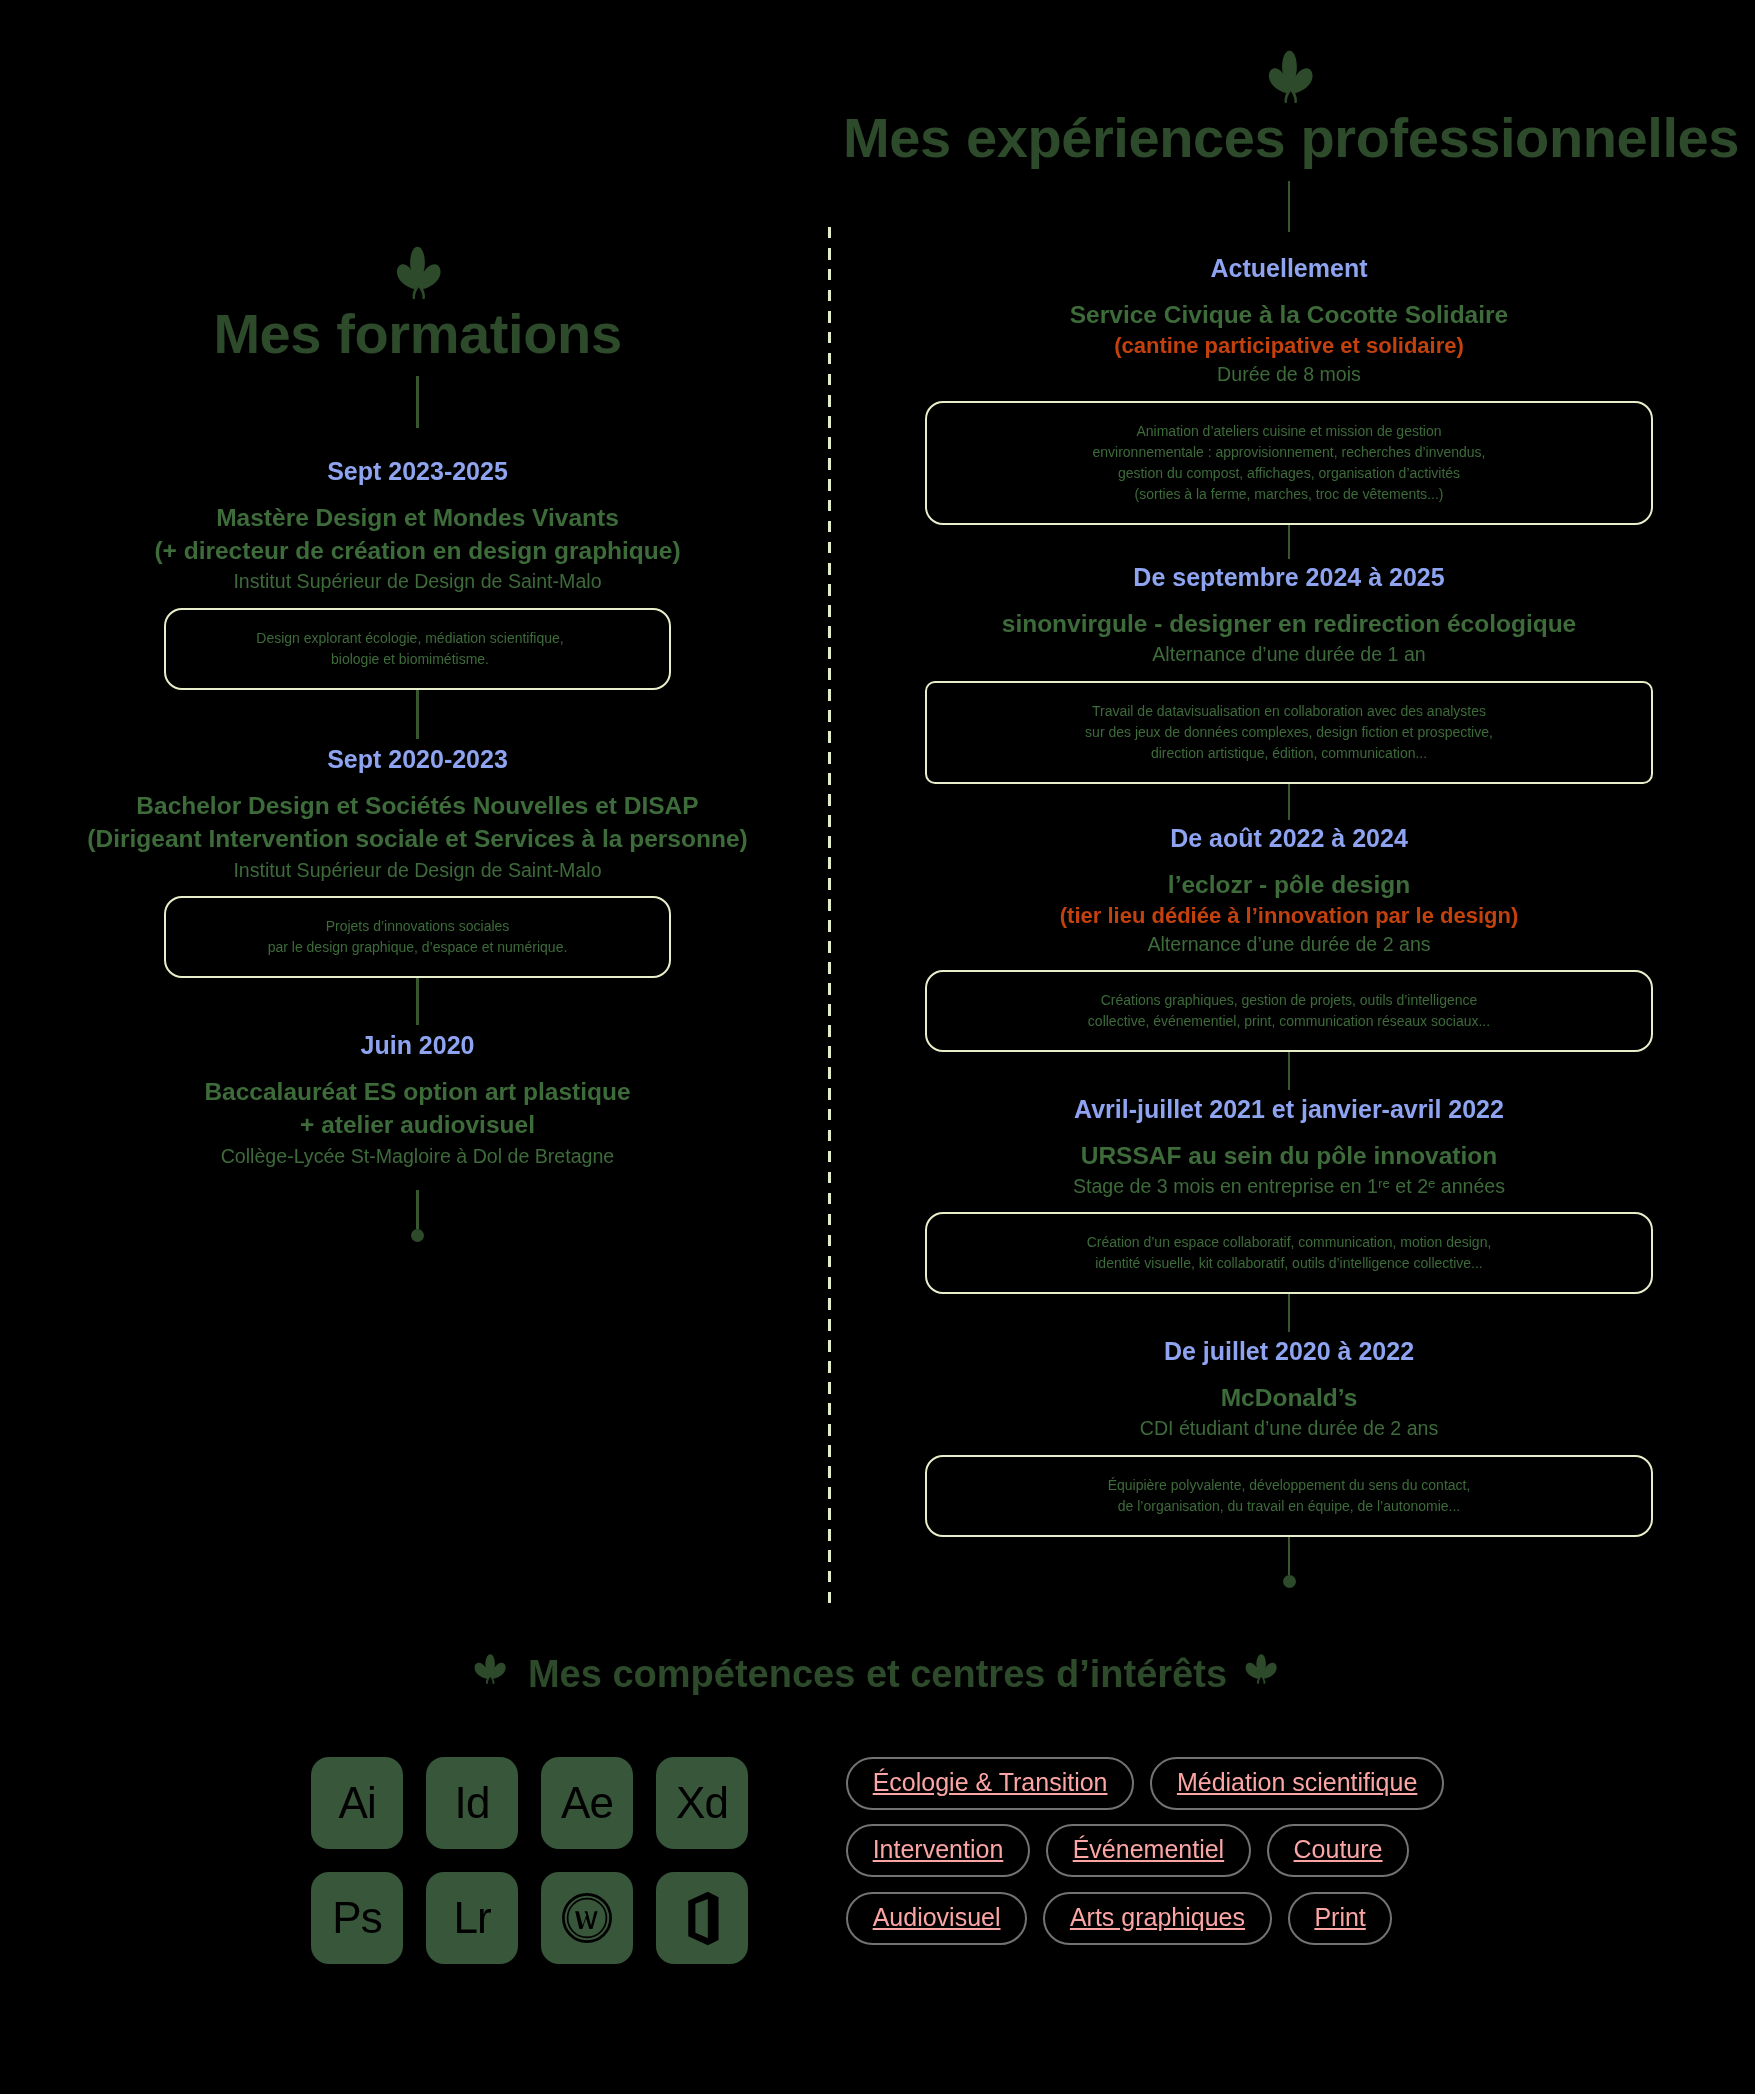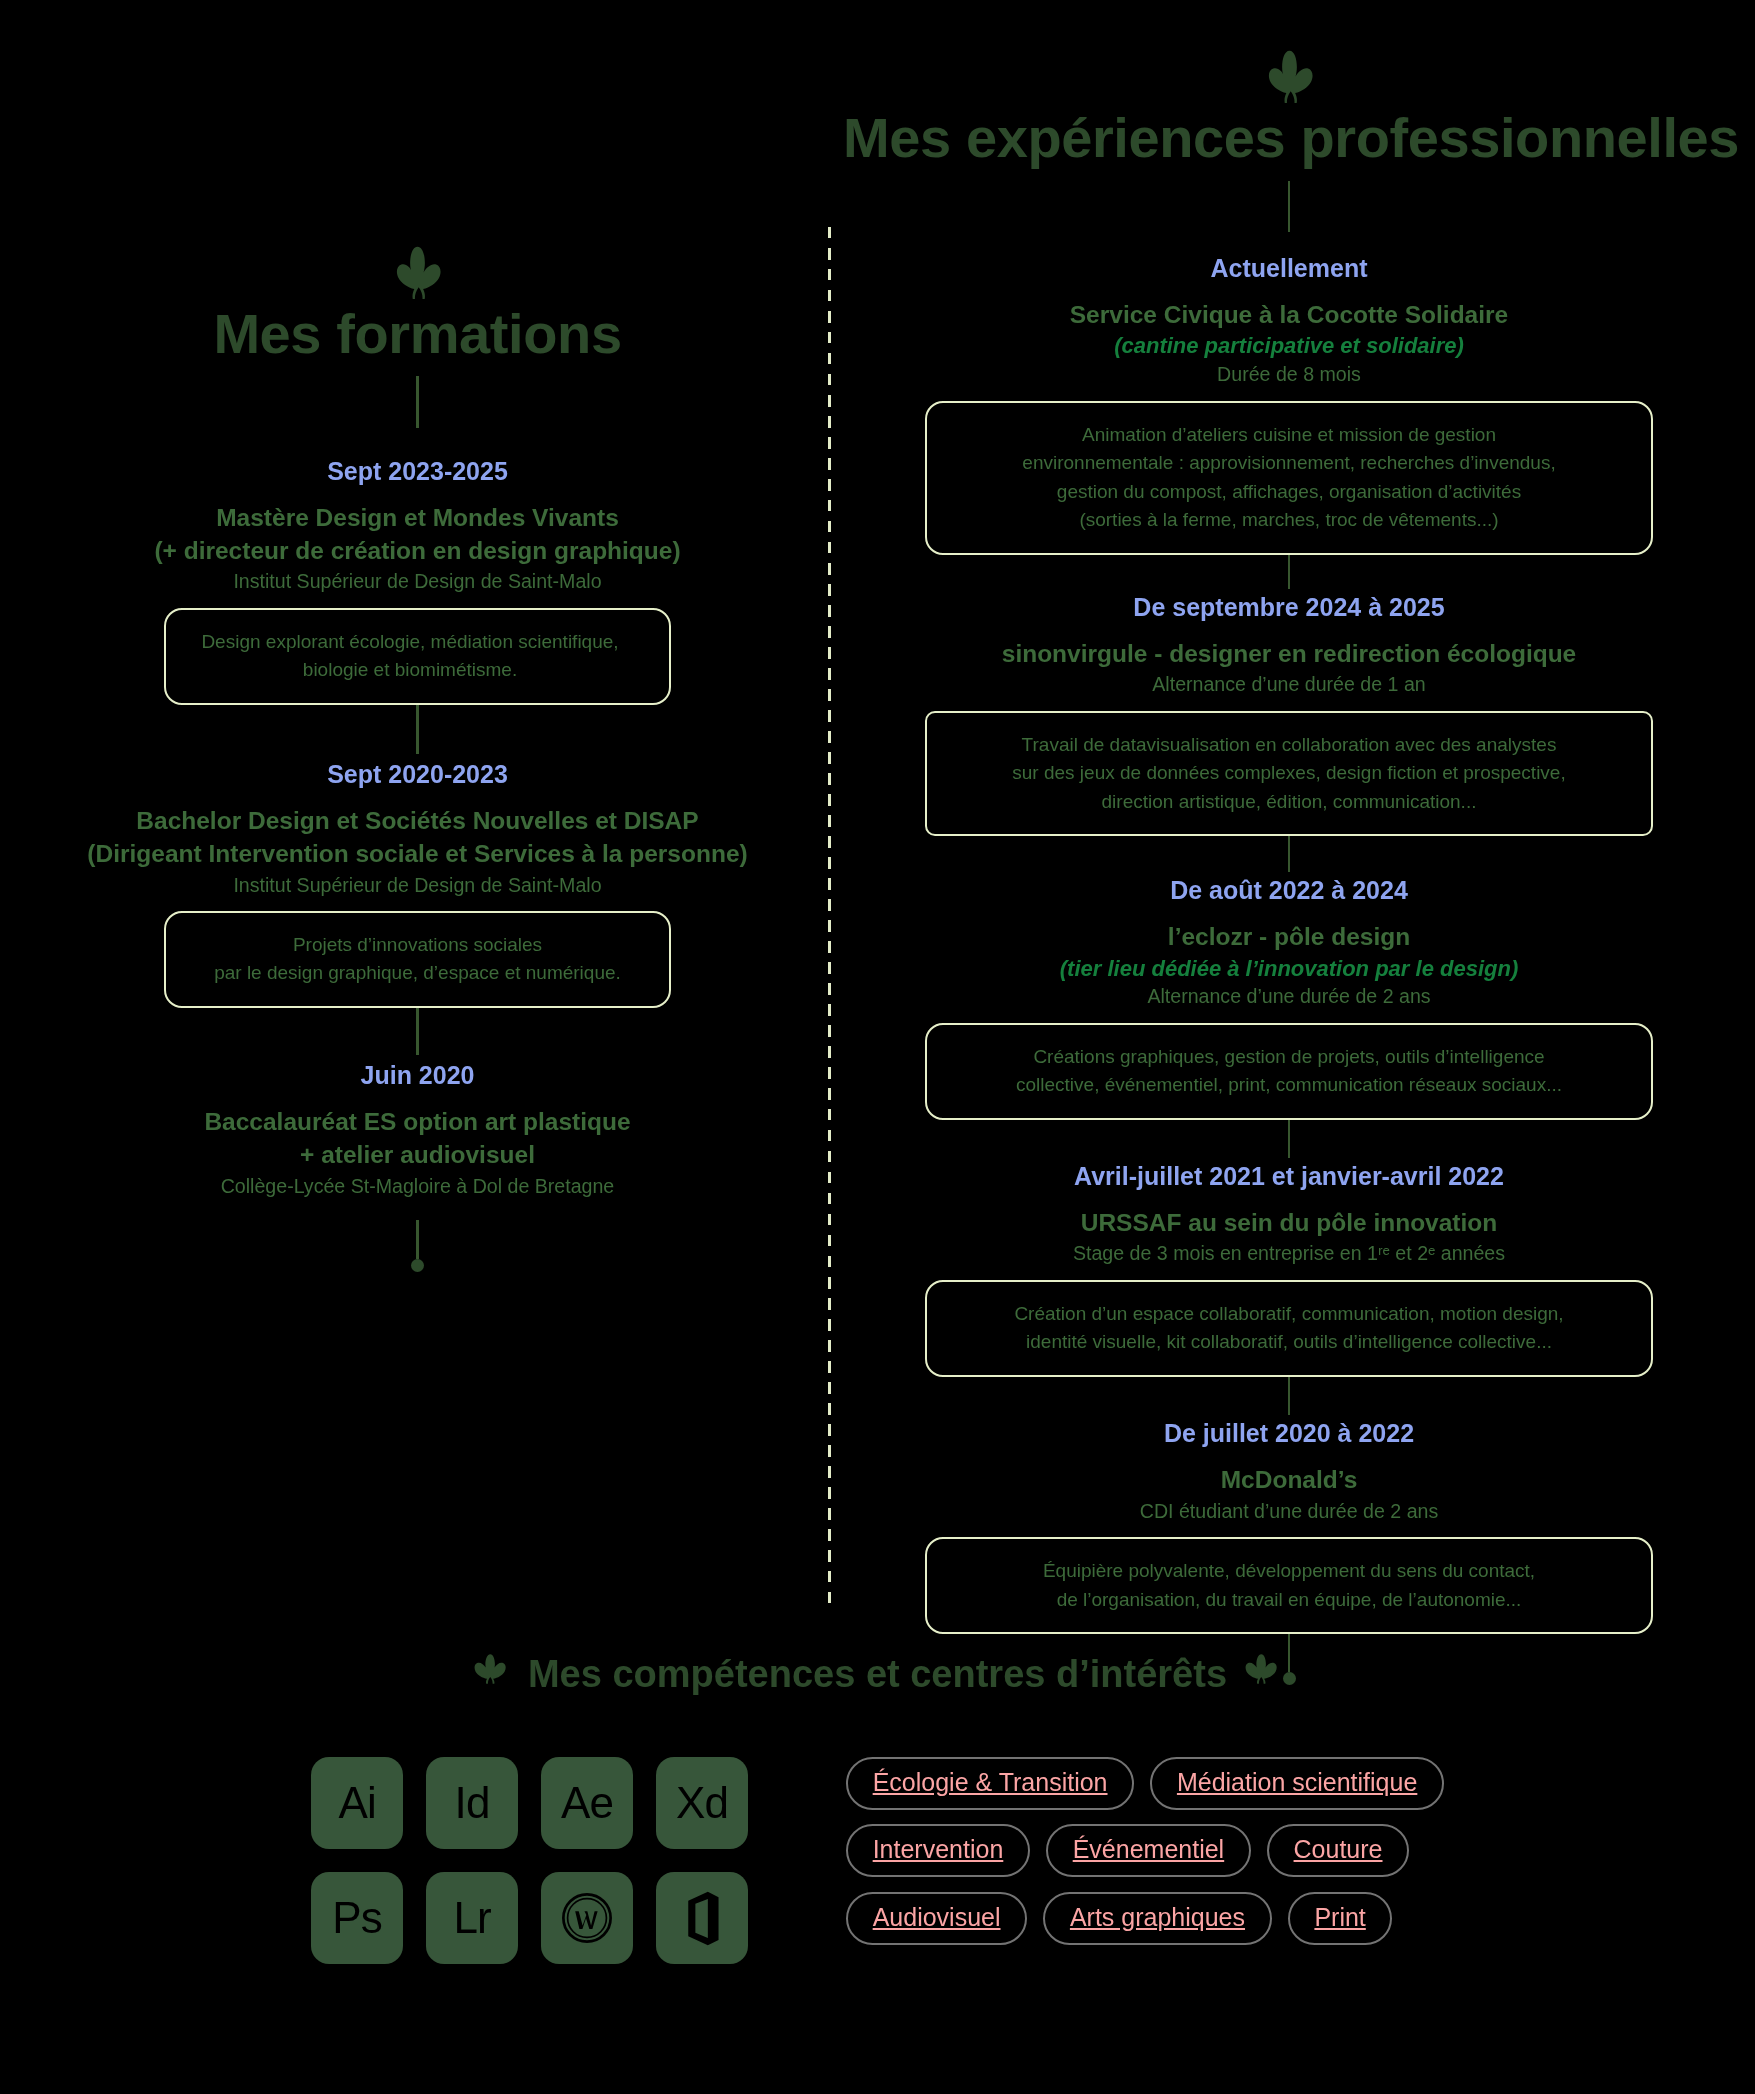--- a/index.html
+++ b/index.html
@@ -30,37 +30,36 @@
     line-height: 1.25;
     white-space: nowrap;
   }
   .role {
     color: #3d6b3a;
     font-size: 24.5px;
     font-weight: 700;
     line-height: 1.3;
   }
   .role-sub {
-    color: #15803d;
+    color: #c2410c;
     font-size: 22px;
     font-weight: 700;
-    font-style: italic;
     line-height: 1.3;
   }
   .org {
     color: #3d6b3a;
     font-size: 19.6px;
     font-weight: 400;
     line-height: 1.35;
   }
   .detail-box {
     border: 2px solid #e6efc9;
     border-radius: 18px;
     color: #3d6b3a;
-    font-size: 19px;
+    font-size: 14px;
     line-height: 1.5;
     padding: 18px 21px;
     text-align: center;
   }
   .tl-line {
     background: #38572f;
     width: 2.5px;
     margin: 0 auto;
   }
   .tl-dot {

